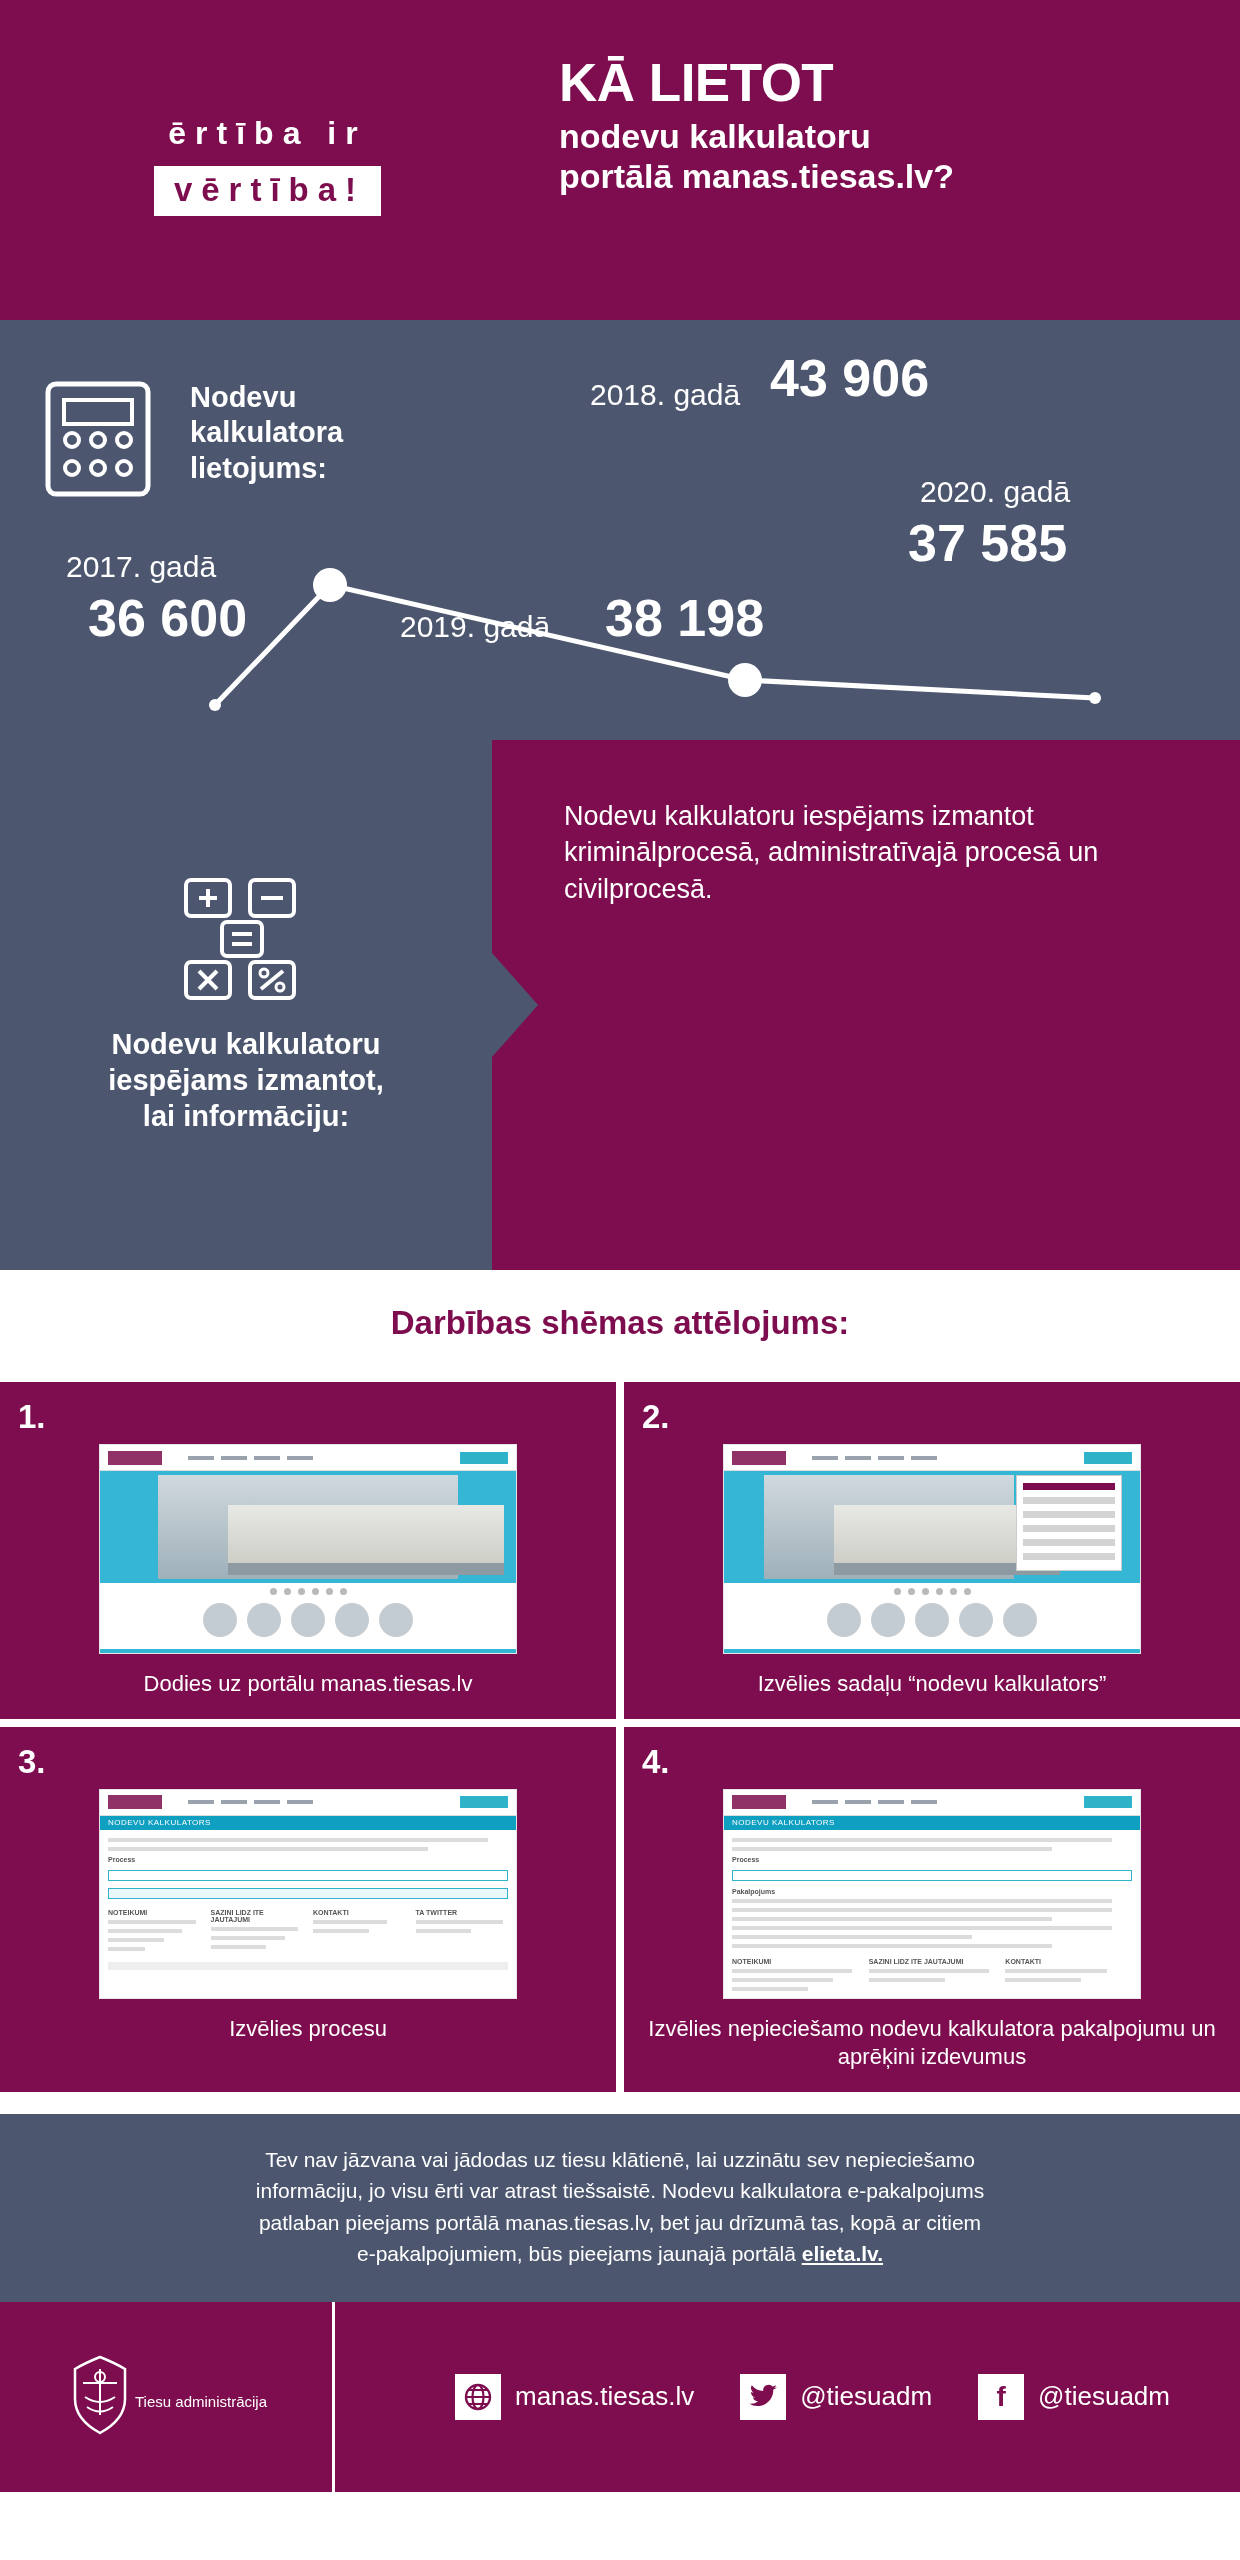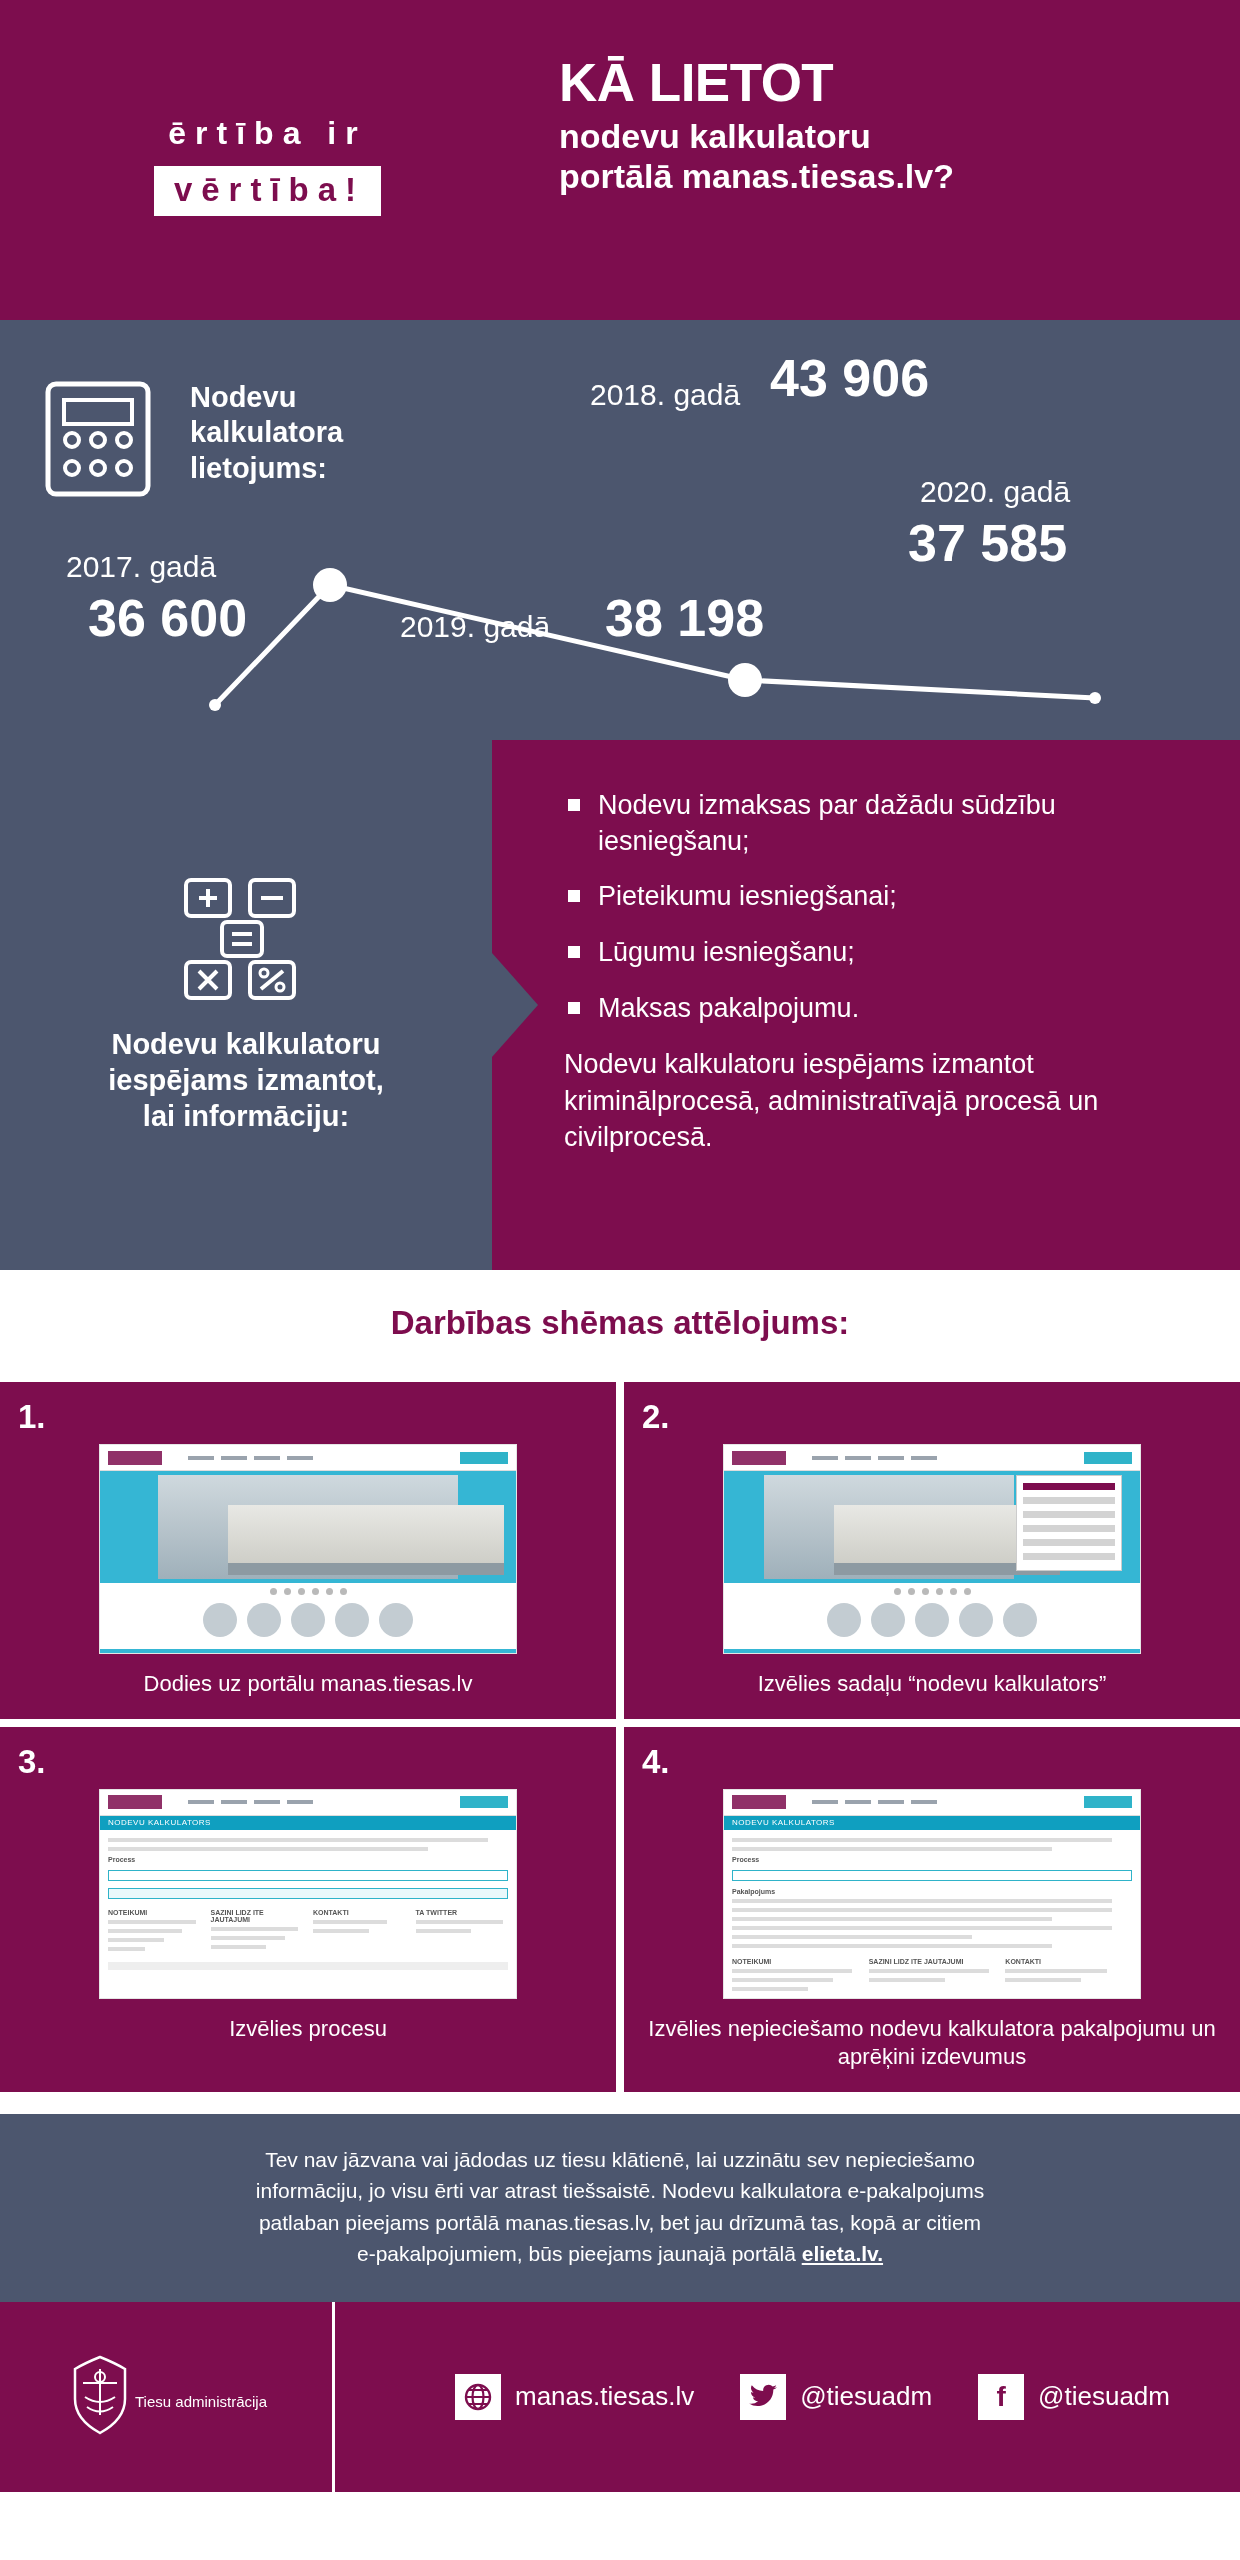--- a/index.html
+++ b/index.html
@@ -419,26 +419,20 @@
         </svg>
       </div>
       <div class="uses-left-text">
         <div>Nodevu kalkulatoru</div>
         <div>iespējams izmantot,</div>
         <div>lai informāciju:</div>
       </div>
       <div class="arrow"></div>
     </div>
     <div class="uses-right">
-      <ul>
-        <li>Nodevu izmaksas par dažādu sūdzību iesniegšanu;</li>
-        <li>Pieteikumu iesniegšanai;</li>
-        <li>Lūgumu iesniegšanu;</li>
-        <li>Maksas pakalpojumu.</li>
-      </ul>
       <div class="uses-note">Nodevu kalkulatoru iespējams izmantot kriminālprocesā, administratīvajā procesā un civilprocesā.</div>
     </div>
   </div>
 
   <div class="scheme">
     <div class="scheme-title">Darbības shēmas attēlojums:</div>
     <div class="steps">
 
       <div class="step">
         <div class="step-num">1.</div>

